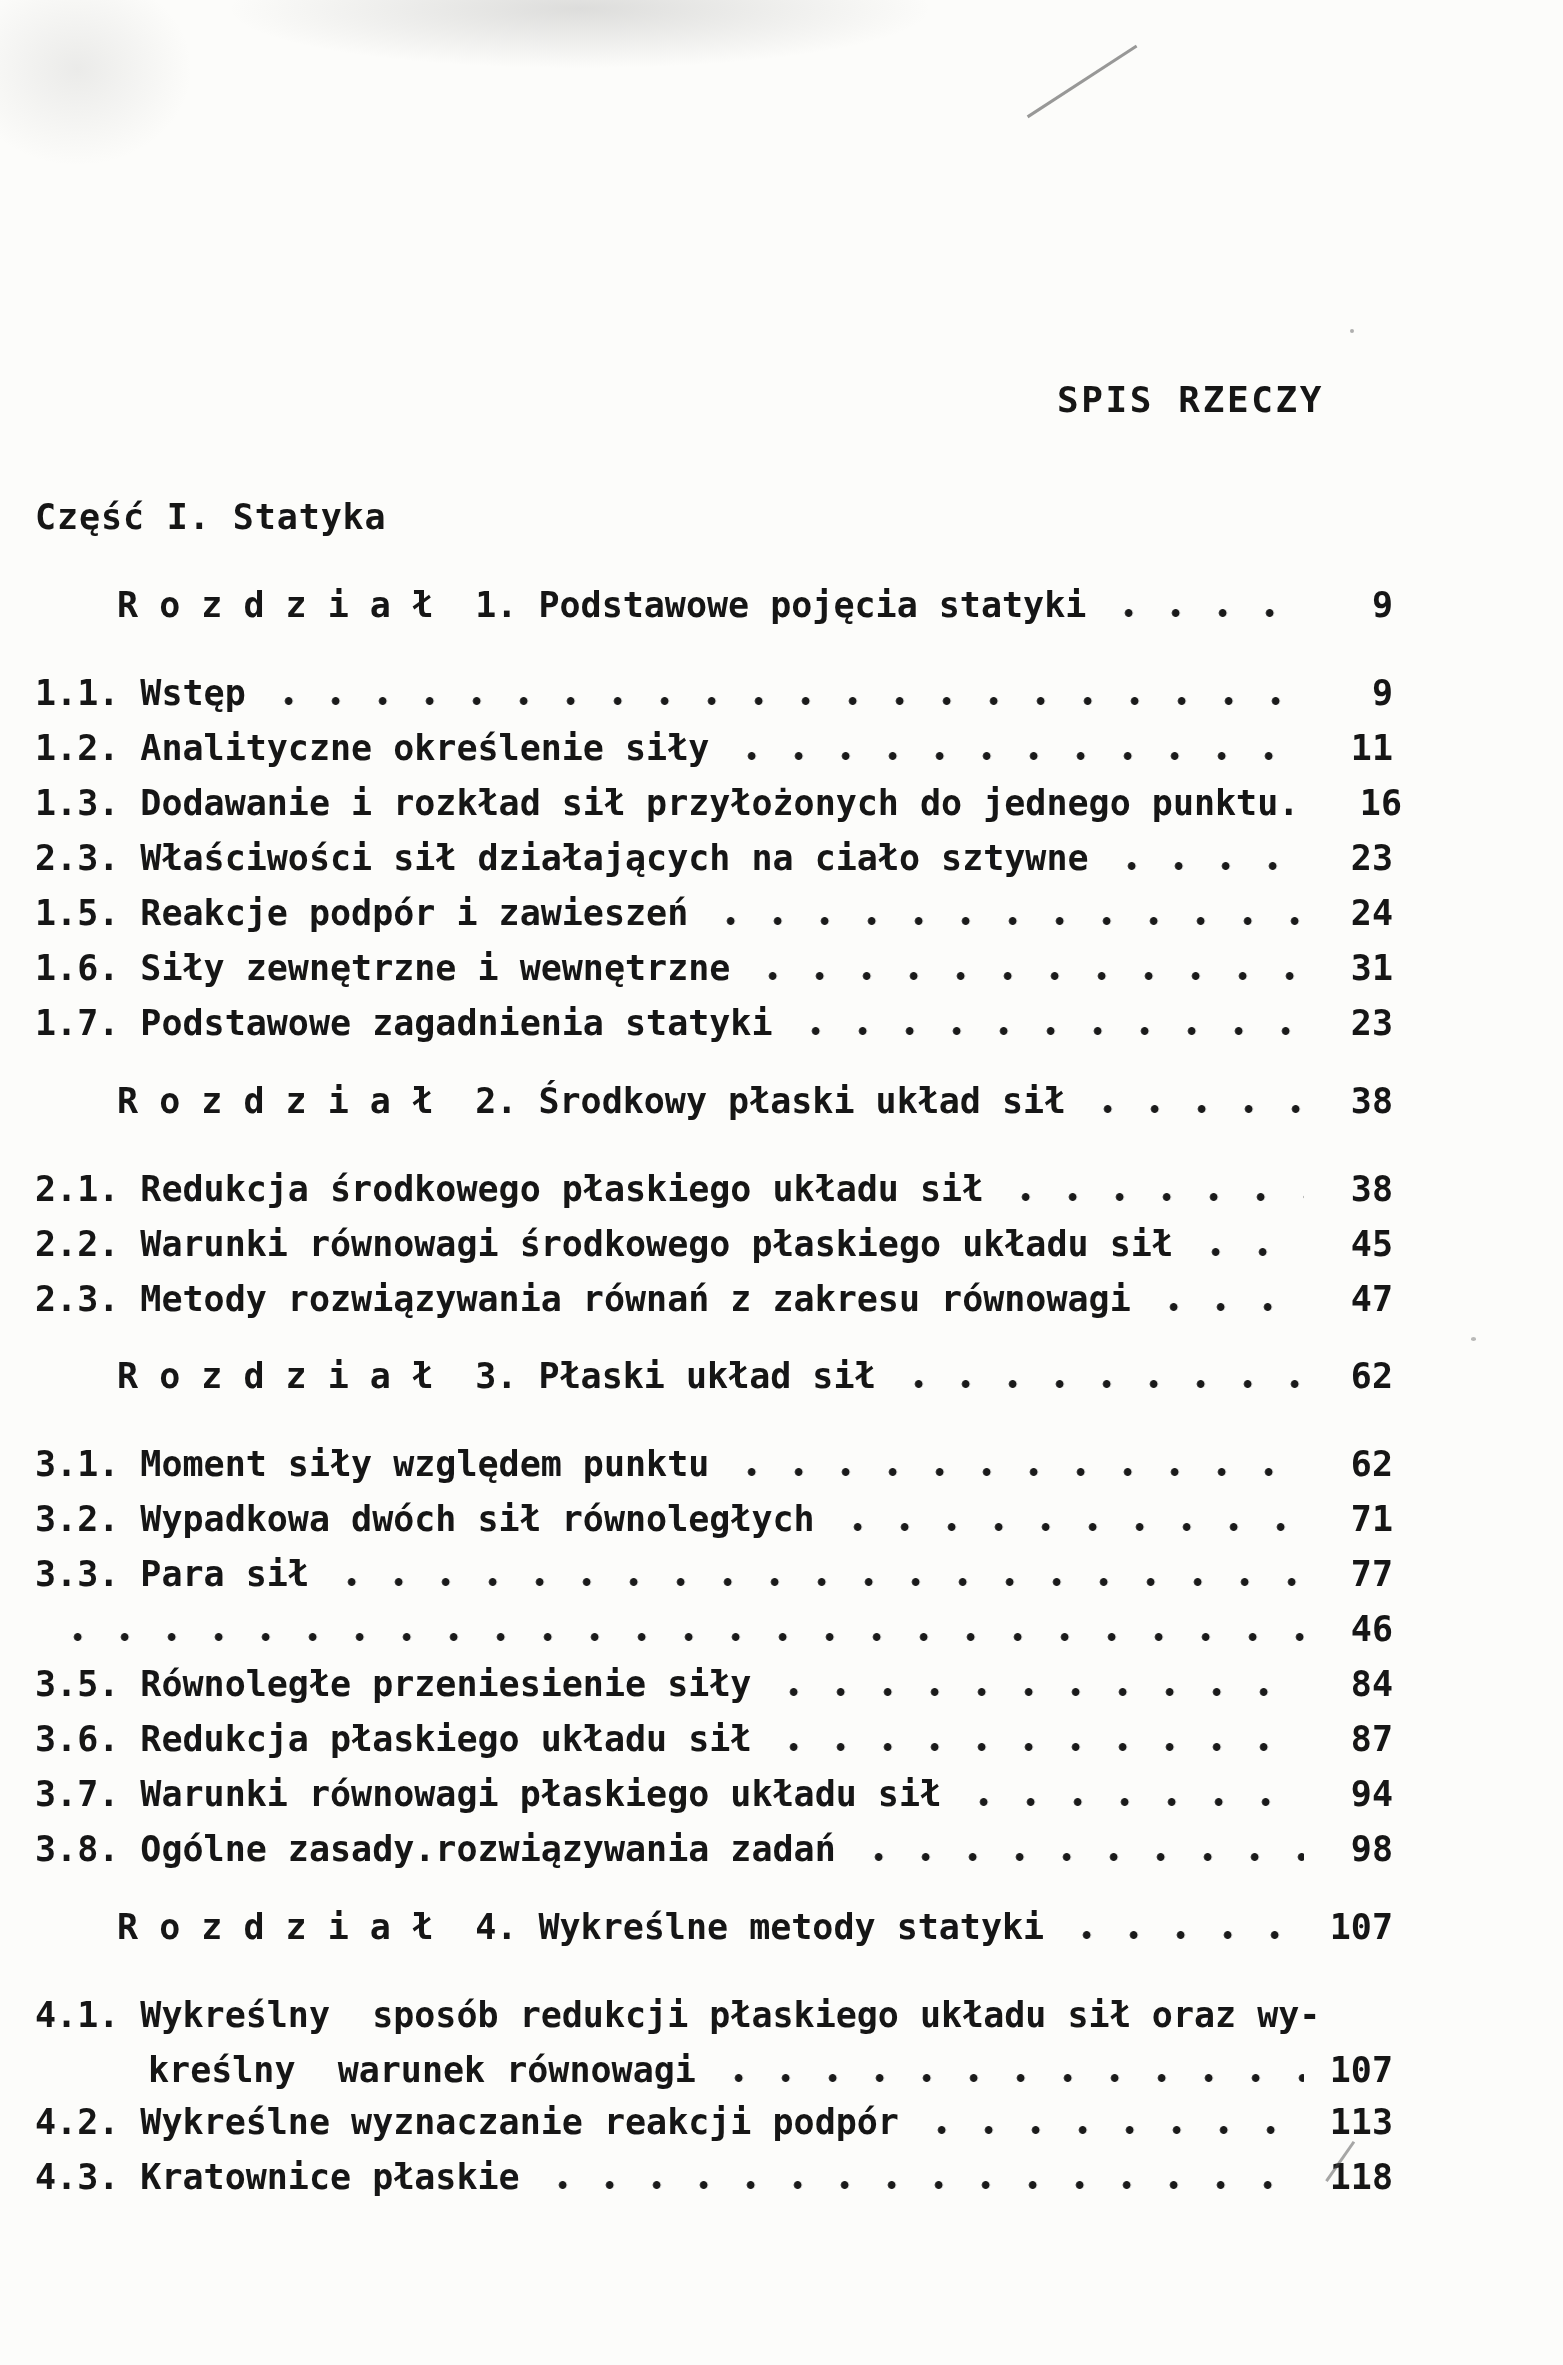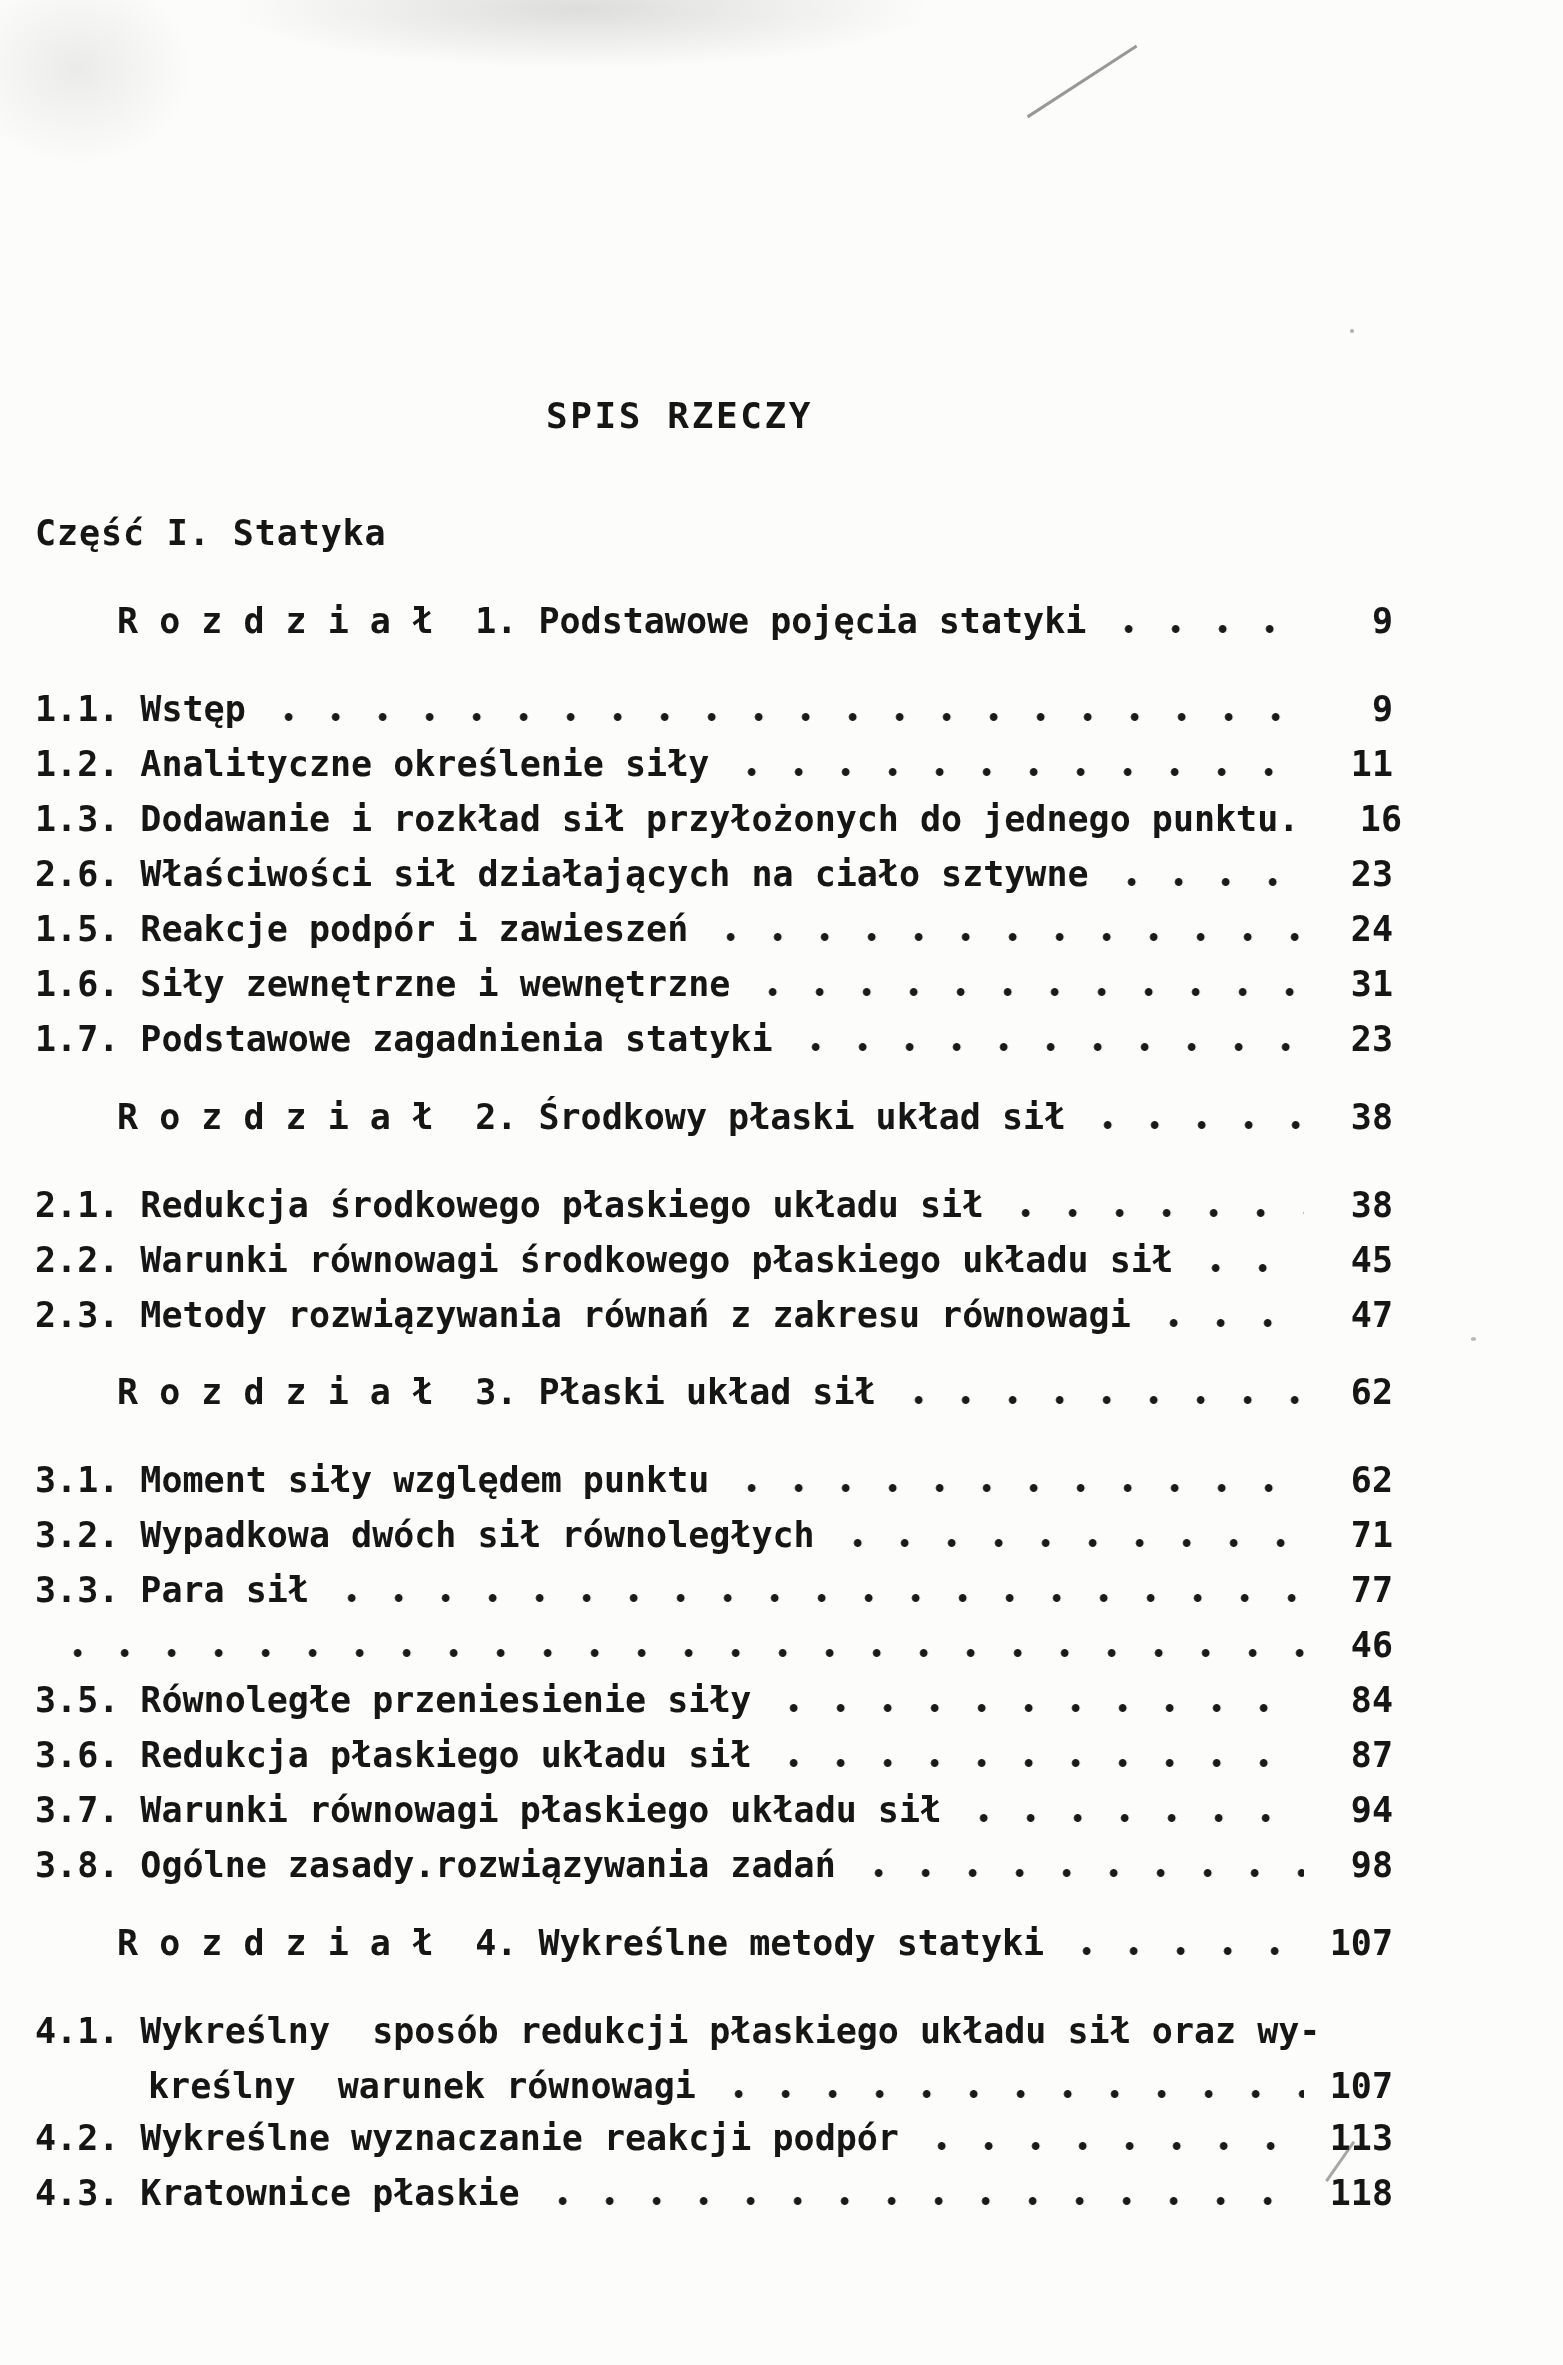--- a/index.html
+++ b/index.html
@@ -36,24 +36,24 @@
     background: rgba(70,70,70,.55); transform: rotate(-33deg);
   }
   .slash-2 {
     position: absolute; top: 2160px; left: 1316px; width: 48px; height: 2.6px;
     background: rgba(80,80,80,.5); transform: rotate(-55deg);
   }
   .speck-1 { position:absolute; top:329px; left:1350px; width:4.3px; height:4.3px; border-radius:50%; background:rgba(60,60,60,.4); }
   .speck-2 { position:absolute; top:1337px; left:1471px; width:5.2px; height:3.5px; border-radius:50%; background:rgba(60,60,60,.35); }
 
   .doc-title {
-    margin: 16px 69px 0 0;
+    margin: 0 69px 0 0;
     font-size: 36px;
     letter-spacing: 2.6px;
-    text-align: center;
+    text-align: right;
     font-weight: 700;
   }
   .part-heading {
     margin: 63px 69px 33px 0;
     font-size: 35px;
     letter-spacing: 0.9px;
     text-align: left;
     font-weight: 700;
   }
 
@@ -103,21 +103,21 @@
         <span class="toc-label">1.2. Analityczne określenie siły</span>
         <span class="leader"></span>
         <span class="toc-page">11</span>
       </div>
       <div class="toc-row item-row">
         <span class="toc-label">1.3. Dodawanie i rozkład sił przyłożonych do jednego punktu.</span>
         <span class="leader"></span>
         <span class="toc-page">16</span>
       </div>
       <div class="toc-row item-row">
-        <span class="toc-label">2.6. Właściwości sił działających na ciało sztywne</span>
+        <span class="toc-label">2.3. Właściwości sił działających na ciało sztywne</span>
         <span class="leader"></span>
         <span class="toc-page">23</span>
       </div>
       <div class="toc-row item-row">
         <span class="toc-label">1.5. Reakcje podpór i zawieszeń</span>
         <span class="leader"></span>
         <span class="toc-page">24</span>
       </div>
       <div class="toc-row item-row">
         <span class="toc-label">1.6. Siły zewnętrzne i wewnętrzne</span>

